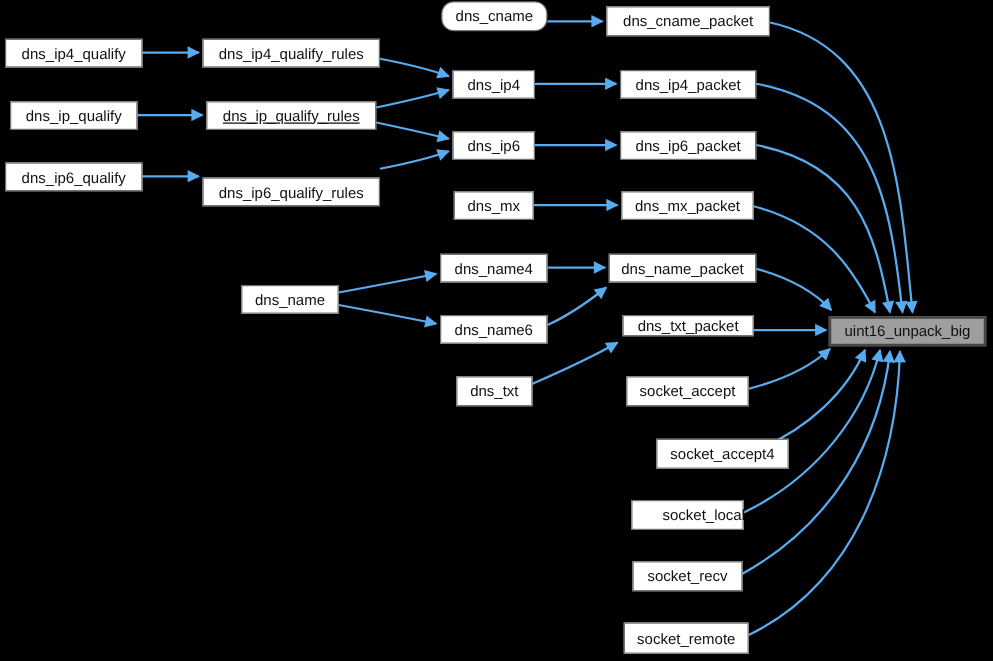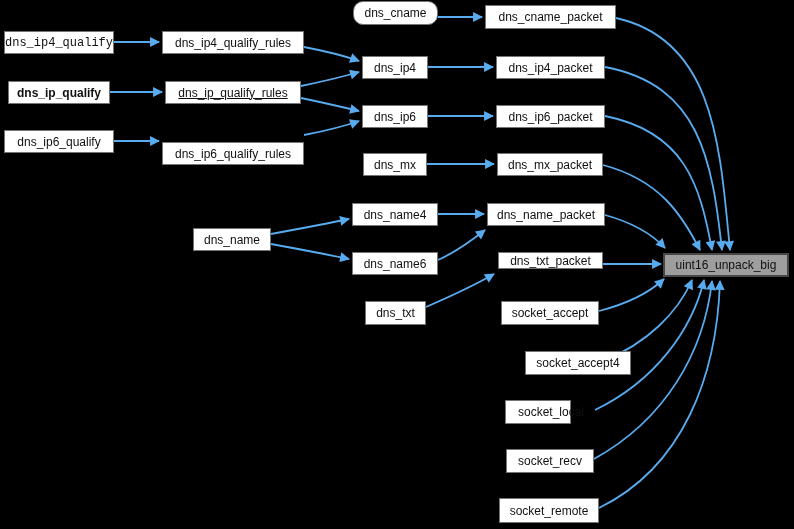--- a/index.html
+++ b/index.html
@@ -74,40 +74,40 @@
       <path d="M603,165 C660,180 682,215 700,250" fill="none" stroke="#58abee" stroke-width="1.8" marker-end="url(#arrowhead)"></path>
       <path d="M605,215 C634,223 652,234 665,248" fill="none" stroke="#58abee" stroke-width="1.8" marker-end="url(#arrowhead)"></path>
       <path d="M603,264 L661,264" fill="none" stroke="#58abee" stroke-width="1.8" marker-end="url(#arrowhead)"></path>
       <path d="M599,311 C630,303 650,292 664,279" fill="none" stroke="#58abee" stroke-width="1.8" marker-end="url(#arrowhead)"></path>
       <path d="M603,361 C648,343 678,312 692,280" fill="none" stroke="#58abee" stroke-width="1.8" marker-end="url(#arrowhead)"></path>
       <path d="M595,410 C655,381 692,330 704,280" fill="none" stroke="#58abee" stroke-width="1.8" marker-end="url(#arrowhead)"></path>
       <path d="M594,459 C666,419 704,352 712,281" fill="none" stroke="#58abee" stroke-width="1.8" marker-end="url(#arrowhead)"></path>
       <path d="M599,508 C683,467 717,376 720,281" fill="none" stroke="#58abee" stroke-width="1.8" marker-end="url(#arrowhead)"></path>
     </svg>
   <div id="node-layer">
-      <div class="node" style="left: 4px; top: 31px; width: 110px; height: 23px; font-family: Liberation Mono, monospace;">dns_ip4_qualify</div>
-      <div class="node" style="left: 8px; top: 81px; width: 102px; height: 23px; font-weight: bold;">dns_ip_qualify</div>
+      <div class="node" style="left: 4px; top: 31px; width: 110px; height: 23px;">dns_ip4_qualify</div>
+      <div class="node" style="left: 8px; top: 81px; width: 102px; height: 23px;">dns_ip_qualify</div>
       <div class="node" style="left: 4px; top: 130px; width: 110px; height: 23px;">dns_ip6_qualify</div>
       <div class="node" style="left: 162px; top: 31px; width: 142px; height: 23px;">dns_ip4_qualify_rules</div>
       <div class="node" style="left: 165px; top: 81px; width: 136px; height: 23px; text-decoration: underline;">dns_ip_qualify_rules</div>
       <div class="node" style="left: 162px; top: 130px; width: 142px; height: 23px; margin-top: 12px;">dns_ip6_qualify_rules</div>
       <div class="node" style="left: 353px; top: 1px; width: 85px; height: 24px; border-radius: 10px;">dns_cname</div>
       <div class="node" style="left: 362px; top: 56px; width: 66px; height: 23px;">dns_ip4</div>
       <div class="node" style="left: 362px; top: 105px; width: 66px; height: 23px;">dns_ip6</div>
       <div class="node" style="left: 363px; top: 153px; width: 64px; height: 23px;">dns_mx</div>
       <div class="node" style="left: 193px; top: 228px; width: 78px; height: 23px;">dns_name</div>
       <div class="node" style="left: 352px; top: 203px; width: 86px; height: 23px;">dns_name4</div>
       <div class="node" style="left: 352px; top: 252px; width: 86px; height: 23px;">dns_name6</div>
       <div class="node" style="left: 365px; top: 301px; width: 61px; height: 24px;">dns_txt</div>
       <div class="node" style="left: 485px; top: 5px; width: 131px; height: 24px;">dns_cname_packet</div>
       <div class="node" style="left: 496px; top: 56px; width: 109px; height: 23px;">dns_ip4_packet</div>
       <div class="node" style="left: 496px; top: 105px; width: 109px; height: 23px;">dns_ip6_packet</div>
       <div class="node" style="left: 497px; top: 153px; width: 106px; height: 23px;">dns_mx_packet</div>
       <div class="node" style="left: 487px; top: 203px; width: 118px; height: 23px;">dns_name_packet</div>
       <div class="node" style="left: 498px; top: 252px; width: 105px; height: 17px;">dns_txt_packet</div>
       <div class="node" style="left: 501px; top: 301px; width: 98px; height: 24px;">socket_accept</div>
       <div class="node" style="left: 497px; top: 351px; width: 106px; height: 24px; margin-left: 28px;">socket_accept4</div>
-      <div class="node" style="left: 505px; top: 400px; width: 66px; height: 24px; padding-left: 26px;">socket_local</div>
+      <div class="node" style="left: 505px; top: 400px; width: 90px; height: 24px; padding-left: 26px;">socket_local</div>
       <div class="node" style="left: 506px; top: 449px; width: 88px; height: 24px;">socket_recv</div>
       <div class="node" style="left: 499px; top: 498px; width: 100px; height: 25px;">socket_remote</div>
       <div class="node highlight" style="left: 663px; top: 253px; width: 126px; height: 24px;">uint16_unpack_big</div>
     </div>
 </div>
 
 </body></html>

